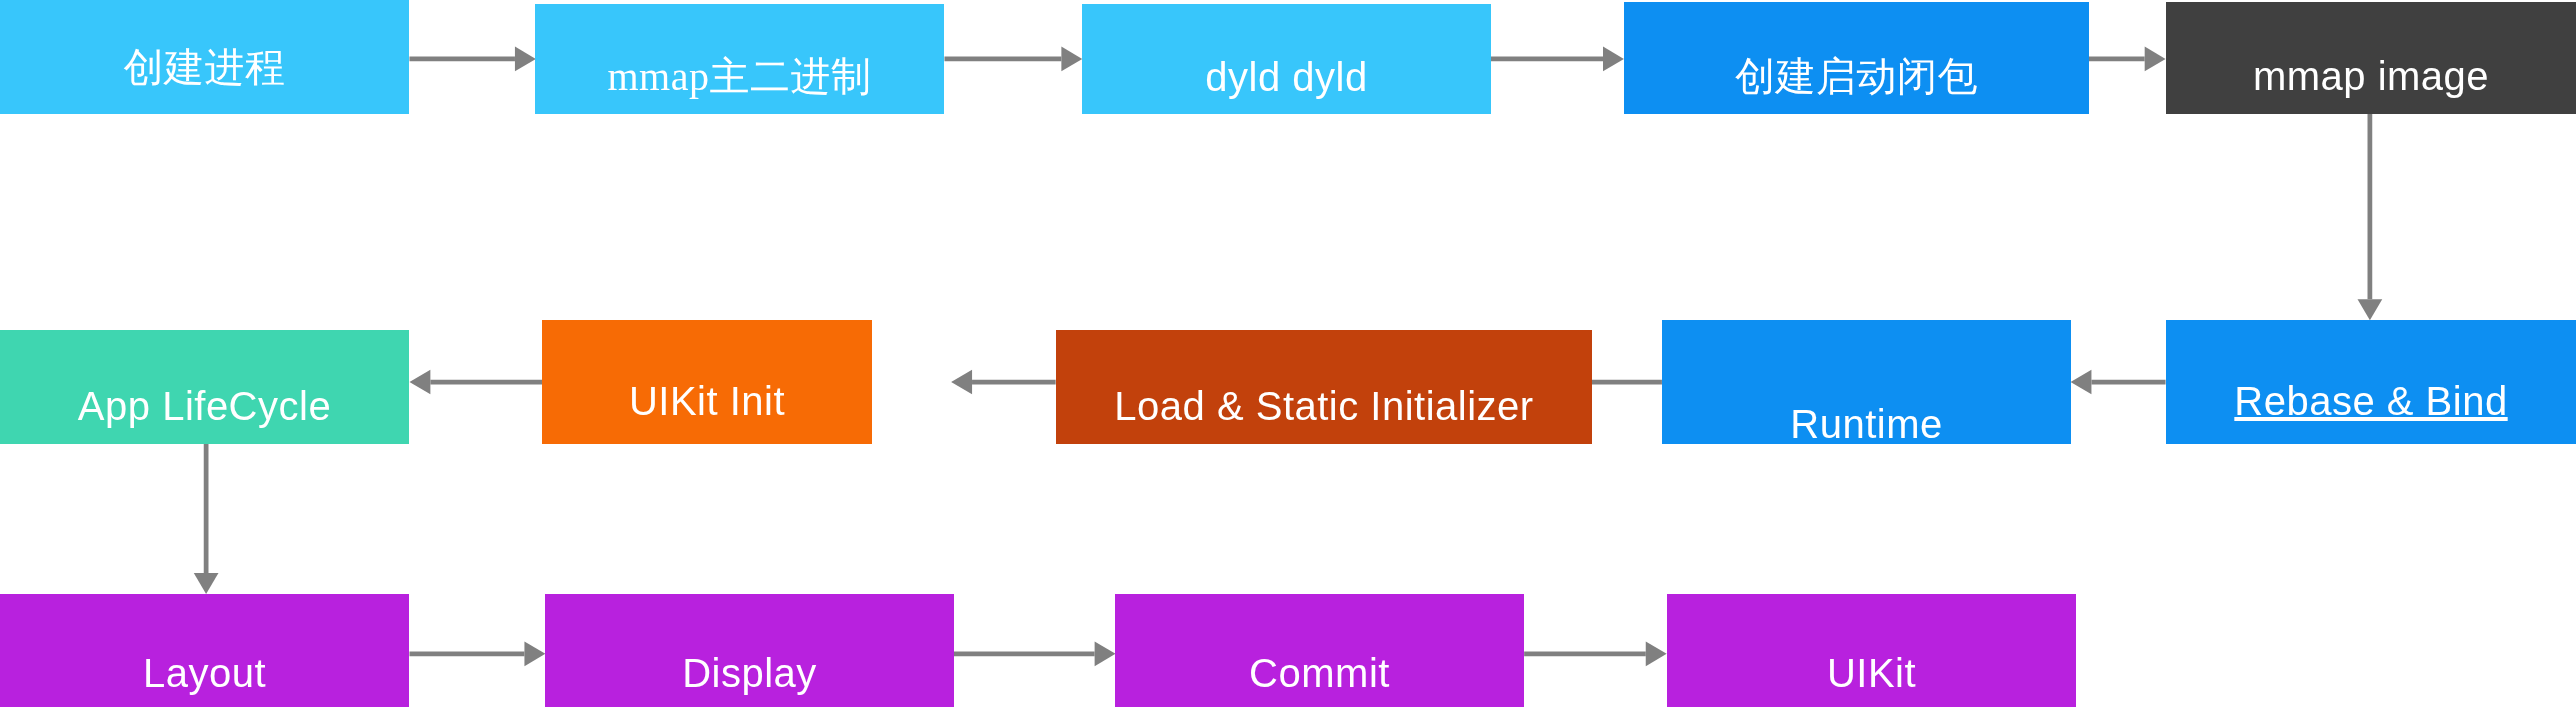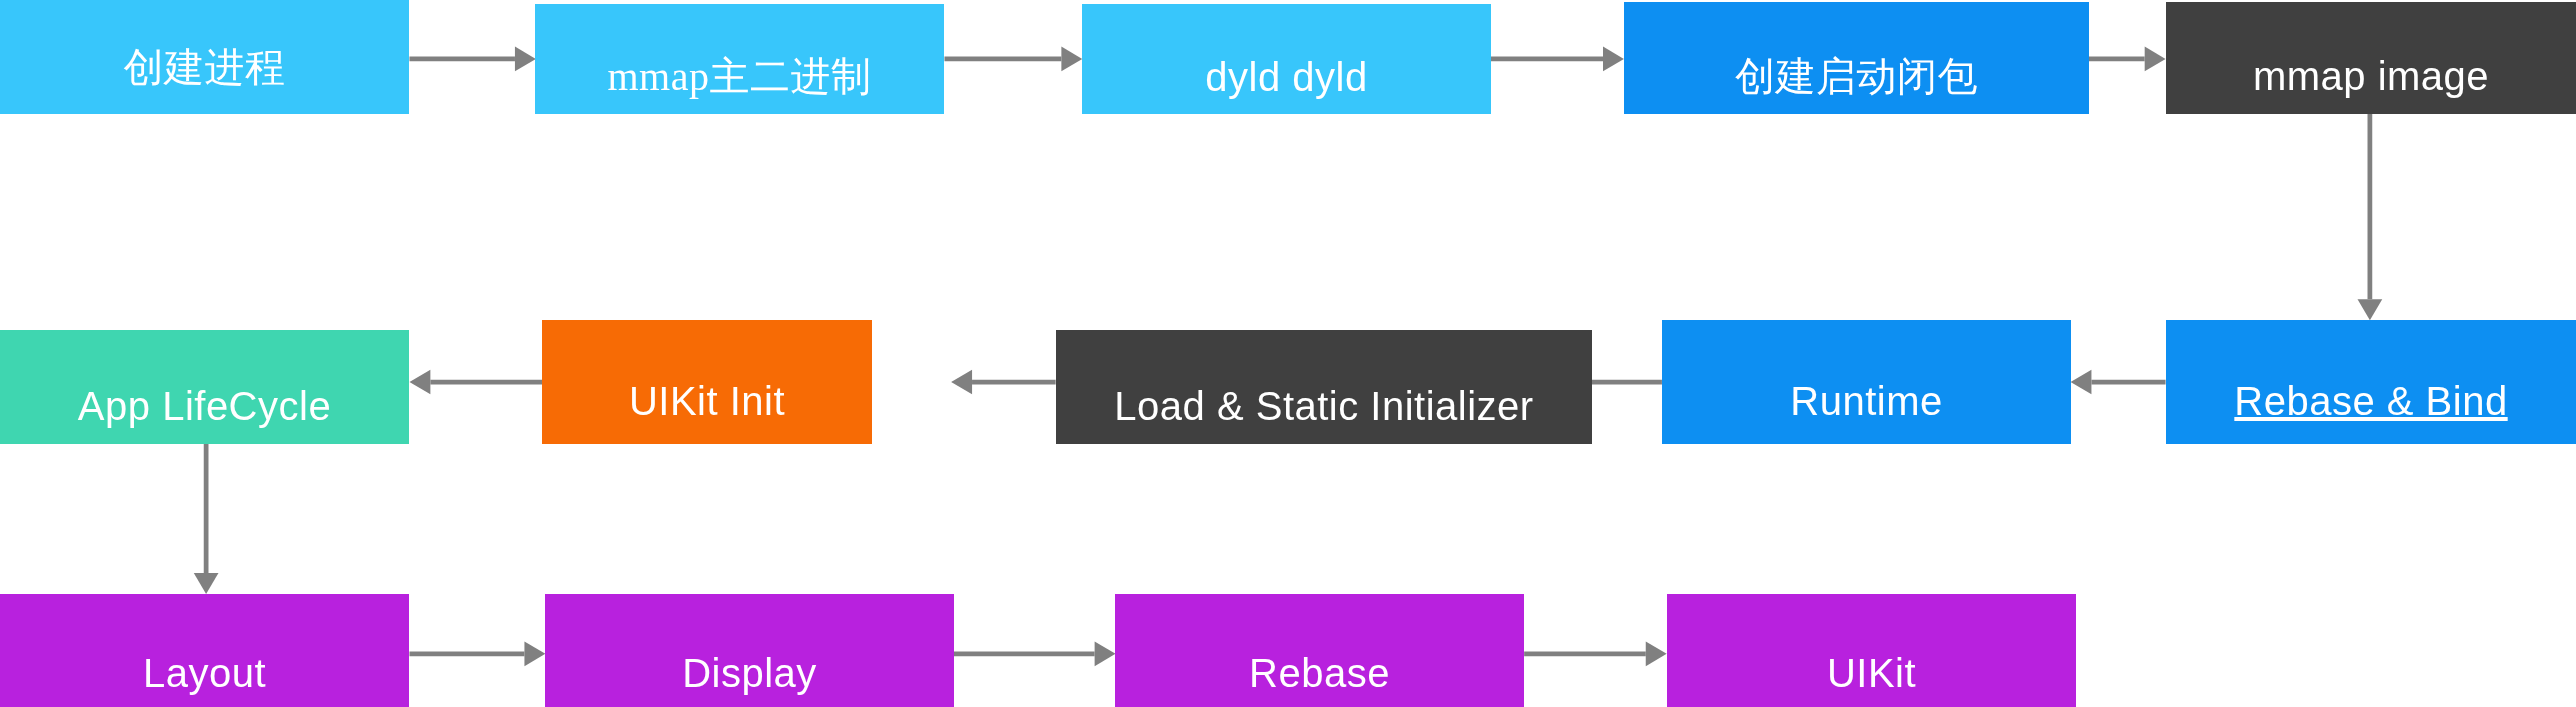--- a/index.html
+++ b/index.html
@@ -122,36 +122,36 @@
       </div>
       <div class="node" style="left: 2166px; top: 1.9px; width: 410px; height: 112px; background: #404040;">
         <span class="node-label">mmap image</span>
       </div>
       <div class="node" style="left: 0px; top: 330px; width: 409px; height: 114px; background: rgb(63, 214, 176);">
         <span class="node-label">App LifeCycle</span>
       </div>
       <div class="node" style="left: 542px; top: 320px; width: 330px; height: 124px; background: rgb(247, 107, 5);">
         <span class="node-label">UIKit Init</span>
       </div>
-      <div class="node" style="left: 1056px; top: 330px; width: 536px; height: 114px; background: #404040;">
+      <div class="node" style="left: 1056px; top: 330px; width: 536px; height: 114px; background: #c2410c;">
         <span class="node-label">Load &amp; Static Initializer</span>
       </div>
-      <div class="node" style="left: 1662px; top: 320px; width: 409px; height: 124px; background: rgb(13, 143, 242);">
+      <div class="node" style="left: 1662px; top: 320px; width: 409px; height: 124px; background: rgb(13, 143, 242); align-items: flex-end;">
         <span class="node-label">Runtime</span>
       </div>
       <div class="node" style="left: 2166px; top: 320px; width: 410px; height: 124px; background: rgb(13, 143, 242); text-decoration: underline;">
         <span class="node-label">Rebase &amp; Bind</span>
       </div>
       <div class="node" style="left: 0px; top: 594px; width: 409px; height: 121px; background: rgb(184, 33, 222);">
         <span class="node-label">Layout</span>
       </div>
       <div class="node" style="left: 545px; top: 594px; width: 409px; height: 121px; background: rgb(184, 33, 222);">
         <span class="node-label">Display</span>
       </div>
       <div class="node" style="left: 1115px; top: 594px; width: 409px; height: 121px; background: rgb(184, 33, 222);">
-        <span class="node-label">Rebase</span>
+        <span class="node-label">Commit</span>
       </div>
       <div class="node" style="left: 1667px; top: 594px; width: 409px; height: 121px; background: rgb(184, 33, 222);">
         <span class="node-label">UIKit</span>
       </div>
     </div>
 </div>
 
 
 </body></html>

